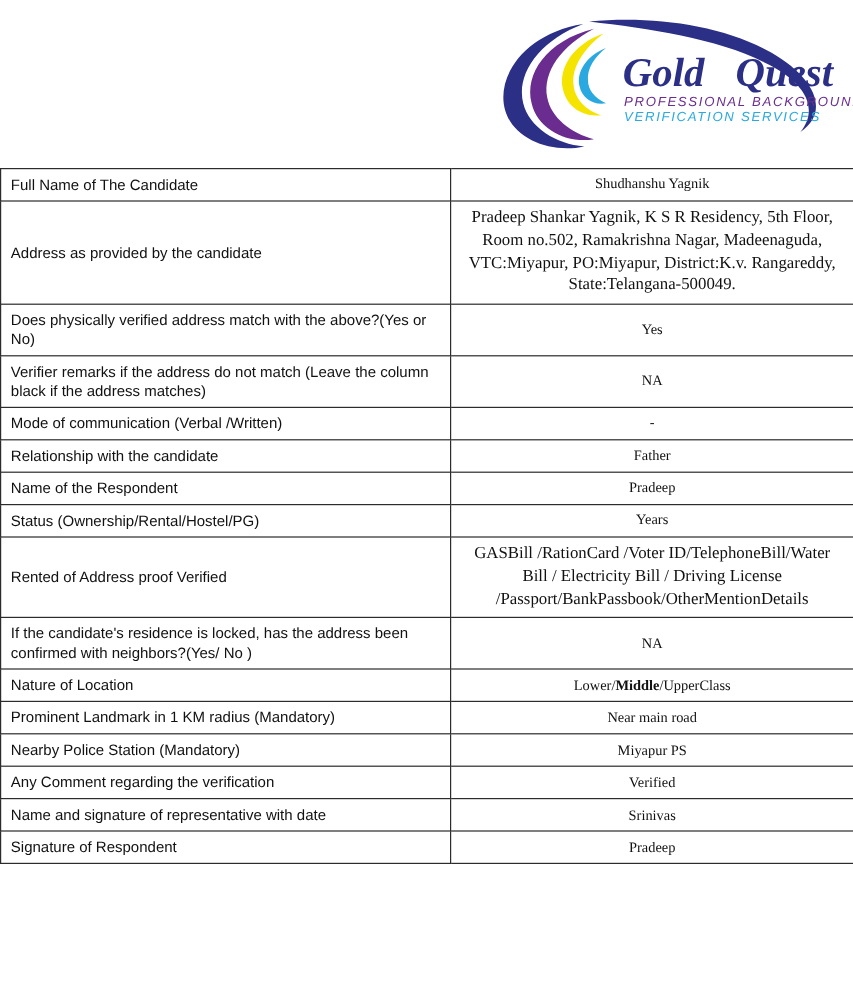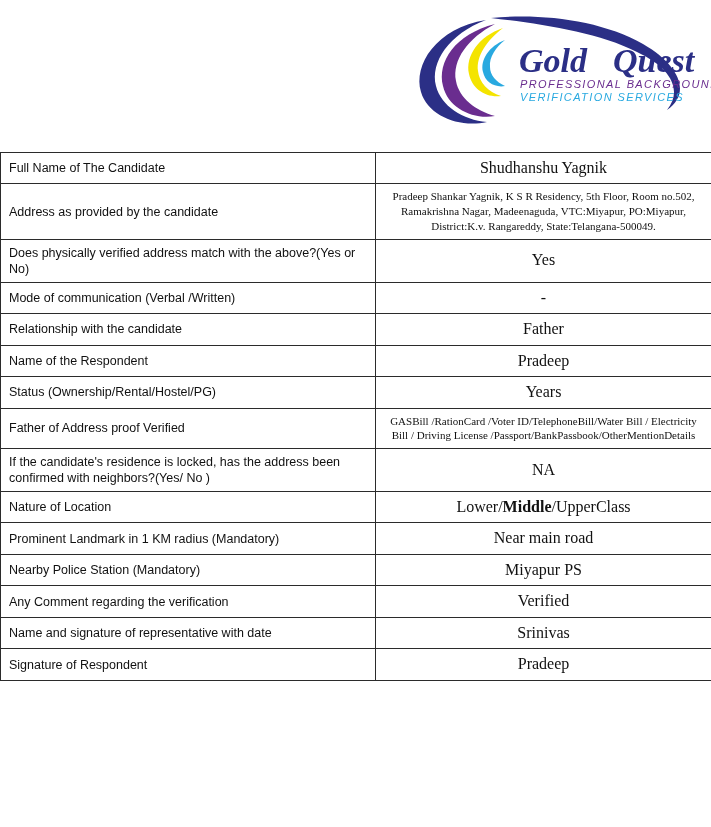--- a/index.html
+++ b/index.html
@@ -35,45 +35,45 @@
     height: 120px;
   }
   .logo-svg {
     display: block;
   }
 
   
   .form-table {
     border-collapse: collapse;
     width: 679px;
-    margin: 12px auto;
+    margin: 0 auto;
     table-layout: fixed;
     border: 1px solid #2b2b2b;
   }
   .form-table td {
     border: 1px solid #2b2b2b;
     padding: 5px 8px;
     vertical-align: middle;
     font-size: 12.5px;
     line-height: 1.28;
   }
   td.label-cell {
     width: 358px;
     text-align: left;
     color: #111;
   }
   td.value-cell {
     width: 319px;
     text-align: center;
     font-family: "Liberation Serif", serif;
-    font-size: 16px;
+    font-size: 12px;
     color: #111;
   }
   td.value-cell.multi {
-    font-size: 11px;
+    font-size: 14px;
     line-height: 1.34;
   }
   .bold {
     font-weight: bold;
   }
 </style>
 </head>
 <body>
 
 <div class="page">
@@ -108,37 +108,41 @@
       </tr>
       <tr>
         <td class="label-cell">Address as provided by the candidate</td>
         <td class="value-cell multi">Pradeep Shankar Yagnik, K S R Residency, 5th Floor, Room no.502, Ramakrishna Nagar, Madeenaguda, VTC:Miyapur, PO:Miyapur, District:K.v. Rangareddy, State:Telangana-500049.</td>
       </tr>
       <tr>
         <td class="label-cell">Does physically verified address match with the above?(Yes or No)</td>
         <td class="value-cell">Yes</td>
       </tr>
       <tr>
+        <td class="label-cell">Verifier remarks if the address do not match (Leave the column black if the address matches)</td>
+        <td class="value-cell">NA</td>
+      </tr>
+      <tr>
         <td class="label-cell">Mode of communication (Verbal /Written)</td>
         <td class="value-cell">-</td>
       </tr>
       <tr>
         <td class="label-cell">Relationship with the candidate</td>
         <td class="value-cell">Father</td>
       </tr>
       <tr>
         <td class="label-cell">Name of the Respondent</td>
         <td class="value-cell">Pradeep</td>
       </tr>
       <tr>
         <td class="label-cell">Status (Ownership/Rental/Hostel/PG)</td>
         <td class="value-cell">Years</td>
       </tr>
       <tr>
-        <td class="label-cell">Father of Address proof Verified</td>
+        <td class="label-cell">Rented of Address proof Verified</td>
         <td class="value-cell multi">GASBill /RationCard /Voter ID/TelephoneBill/Water Bill / Electricity Bill / Driving License /Passport/BankPassbook/OtherMentionDetails</td>
       </tr>
       <tr>
         <td class="label-cell">If the candidate's residence is locked, has the address been confirmed with neighbors?(Yes/ No )</td>
         <td class="value-cell">NA</td>
       </tr>
       <tr>
         <td class="label-cell">Nature of Location</td>
         <td class="value-cell"><span>Lower/</span><span class="bold">Middle</span><span>/UpperClass</span></td>
       </tr>

